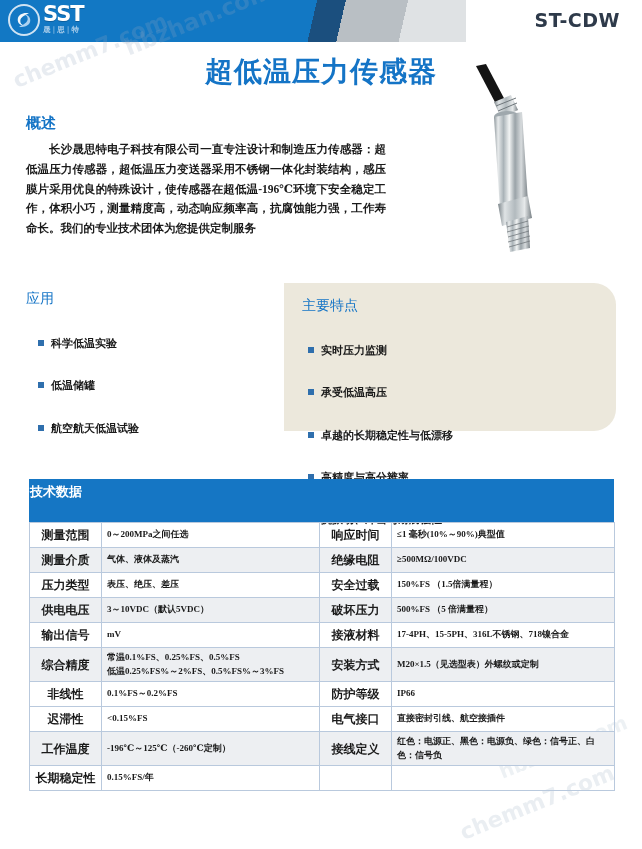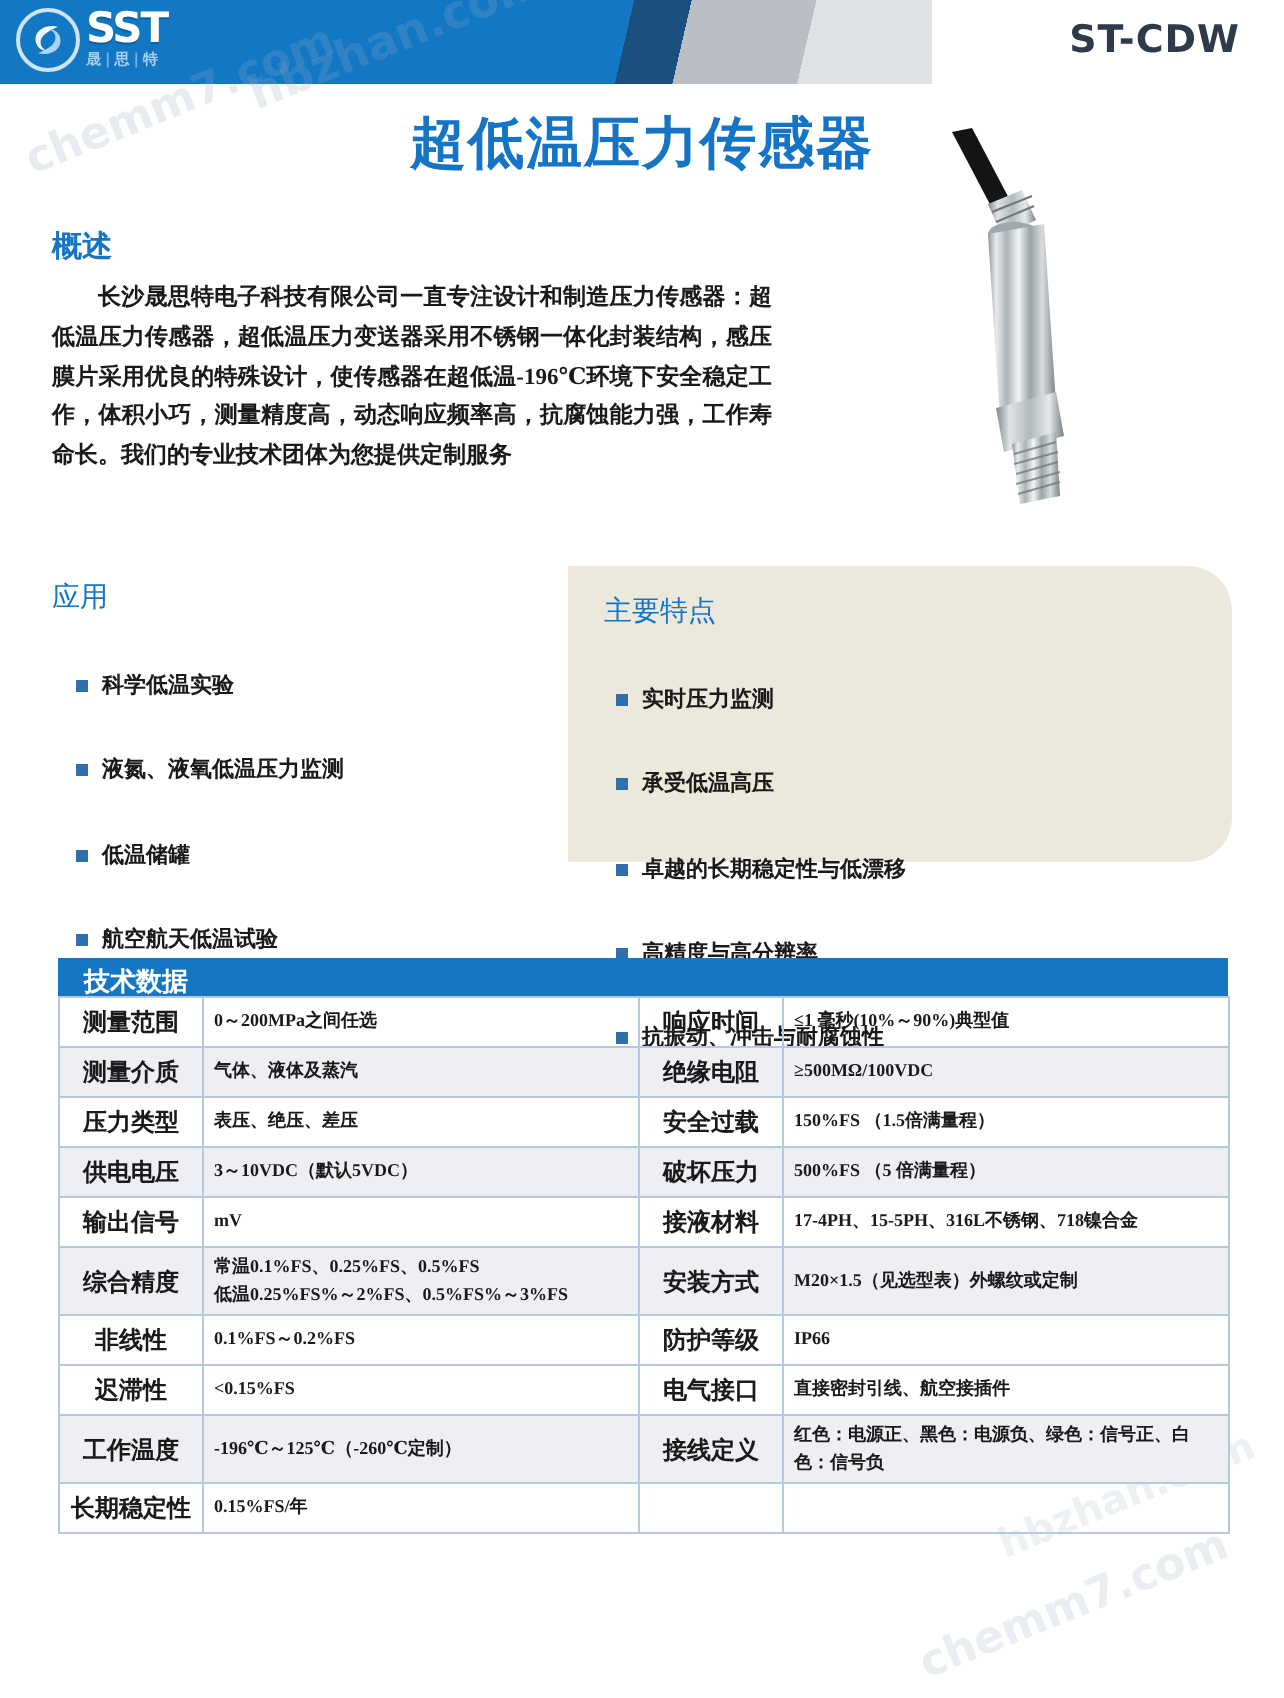--- a/index.html
+++ b/index.html
@@ -110,22 +110,22 @@
   .sec-feat-inner { padding: 14px 13px 0 18px; }
   .sec-title-feat {
     font-family: "DejaVu Sans", sans-serif;
     font-size: 14px; font-weight: 400; color: #1474c6; margin-bottom: 13px;
   }
   .sec-feat ul.bullets li .sq { margin-left: 6px; }
 
   
   .tech-wrap { position: absolute; top: 479px; left: 29px; width: 585px; }
   .tech-head {
-    background: #1576c4; color: #fff; height: 19px; line-height: 25px;
-    padding-left: 13px; font-family: "DejaVu Sans", sans-serif;
+    background: #1576c4; color: #fff; height: 43px; line-height: 25px;
+    padding-left: 1px; font-family: "DejaVu Sans", sans-serif;
     font-size: 13px; font-weight: 700;
   }
   table.tech {
     width: 100%; border-collapse: collapse; table-layout: fixed;
     font-size: 9px; color: #1a1a1a; font-weight: 700;
   }
   table.tech td {
     border: 1px solid #b9c9dd; padding: 3px 5px; vertical-align: middle;
     line-height: 1.5;
   }
@@ -225,24 +225,20 @@
 
   <div class="sec-app">
     <div class="sec-title-app">应用</div>
     <ul class="bullets">
       <li>
         <span class="sq"></span>
         <span>科学低温实验</span>
       </li>
       <li>
         <span class="sq"></span>
-        <span>液氮、液氧低温压力监测</span>
-      </li>
-      <li>
-        <span class="sq"></span>
         <span>低温储罐</span>
       </li>
       <li>
         <span class="sq"></span>
         <span>航空航天低温试验</span>
       </li>
     </ul>
   </div>
 
   <div class="sec-feat">

